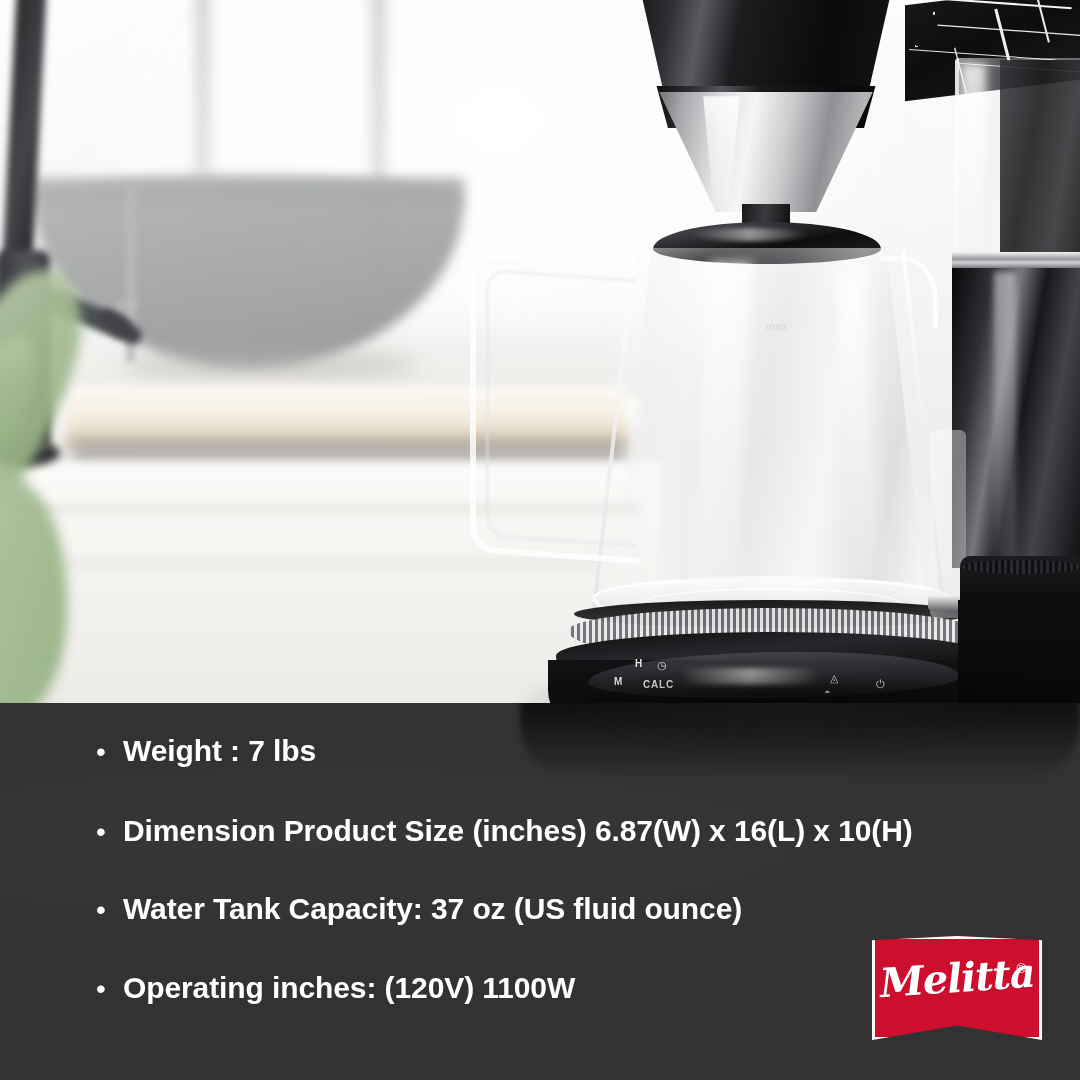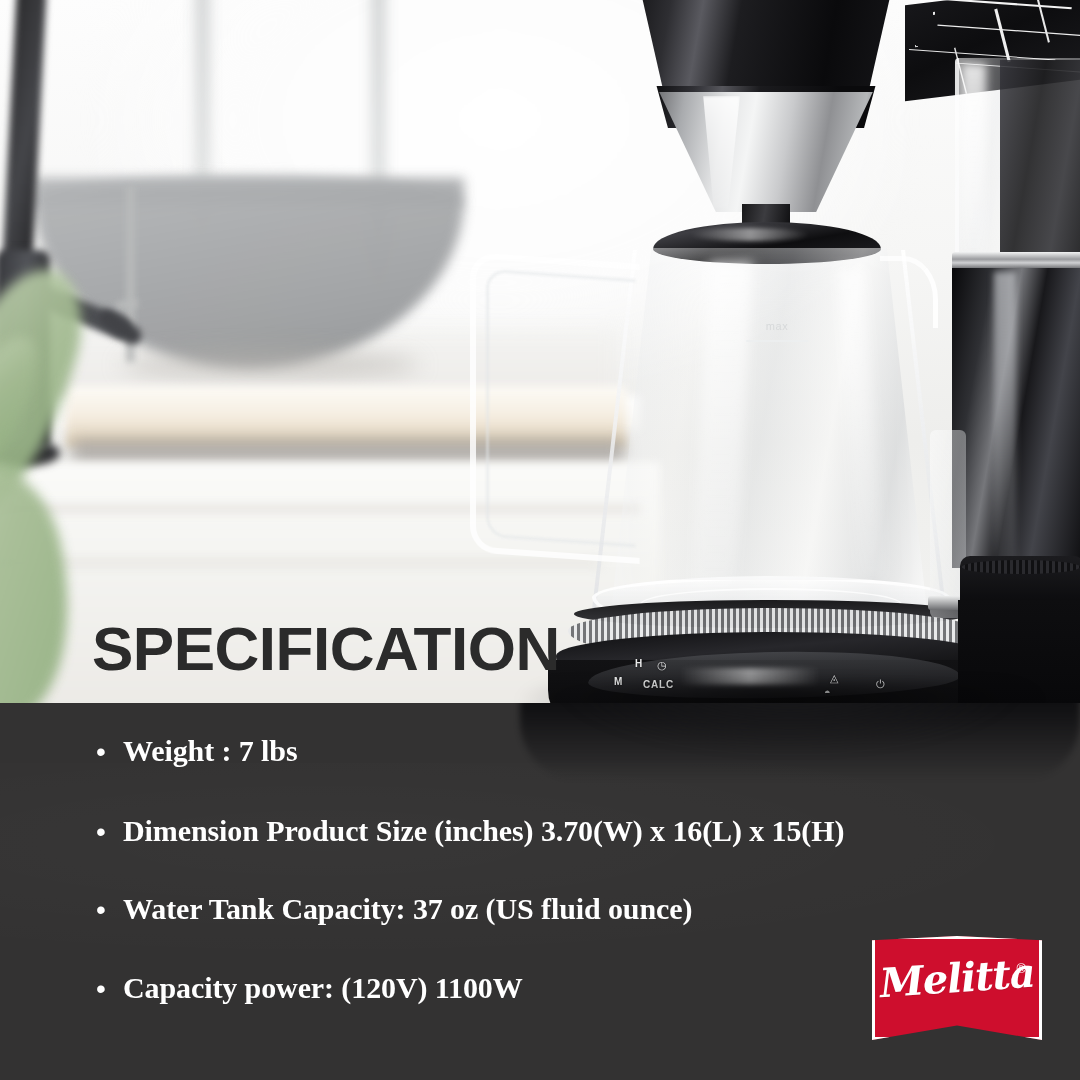--- a/index.html
+++ b/index.html
@@ -423,21 +423,21 @@
     position:absolute; display:flex; align-items:baseline;
     white-space:nowrap;
   }
   .spec-bullet {
     color:#ffffff; font-size:28px; line-height:1;
     width:27px; flex:none; text-align:left;
   }
   .spec-text {
     color:#ffffff; font-size:30px; font-weight:bold;
     letter-spacing:-0.1px; line-height:1;
-    font-family:Liberation Serif, serif;
+    font-family:Liberation Sans, sans-serif;
   }
 
   
   .logo {
     position:absolute; left:872px; top:936px; width:170px; height:104px;
   }
   .logo-shape {
     position:absolute; inset:0;
     background:#ce0e2d;
     border:3px solid #ffffff;
@@ -545,47 +545,46 @@
       <div class="tank-left-glass"></div>
       <div class="tank-left-chrome"></div>
       <div class="tank-foot"></div>
       <div class="tank-foot-ring"></div>
       <div class="machine-right-dark"></div>
 
       <div class="prod-shadow"></div>
     </div>
   </div>
 
-  <div class="spec-title">SPECIFICATION</div>
 
   <div class="spec-panel">
     <div class="panel-machine"></div>
     <div class="panel-machine2"></div>
     <div class="panel-sheen"></div>
 
     <div class="spec-list">
 
       <div class="spec-item" style="left:96px; top:33px;">
         <span class="spec-bullet">•</span>
         <span class="spec-text">Weight : 7 lbs</span>
       </div>
 
       <div class="spec-item" style="left:96px; top:113px;">
         <span class="spec-bullet">•</span>
-        <span class="spec-text">Dimension Product Size (inches) 3.70(W) x 16(L) x 15(H)</span>
+        <span class="spec-text">Dimension Product Size (inches) 6.87(W) x 16(L) x 10(H)</span>
       </div>
 
       <div class="spec-item" style="left:96px; top:191px;">
         <span class="spec-bullet">•</span>
         <span class="spec-text">Water Tank Capacity: 37 oz (US fluid ounce)</span>
       </div>
 
       <div class="spec-item" style="left:96px; top:270px;">
         <span class="spec-bullet">•</span>
-        <span class="spec-text">Capacity power: (120V) 1100W</span>
+        <span class="spec-text">Operating inches: (120V) 1100W</span>
       </div>
 
     </div>
   </div>
 
   <div class="logo">
     <div class="logo-shape"></div>
     <div class="logo-wordmark">Melitta</div>
     <div class="logo-reg">®</div>
   </div>

